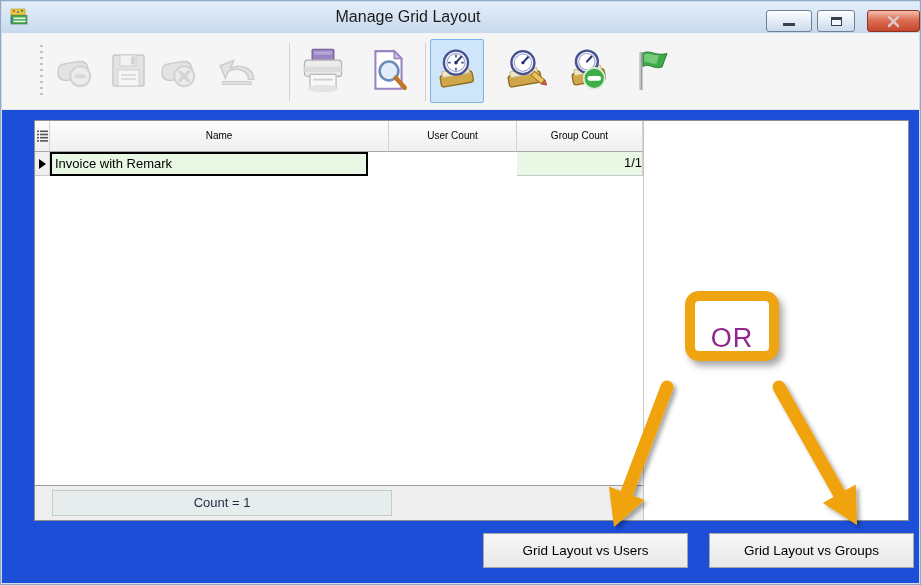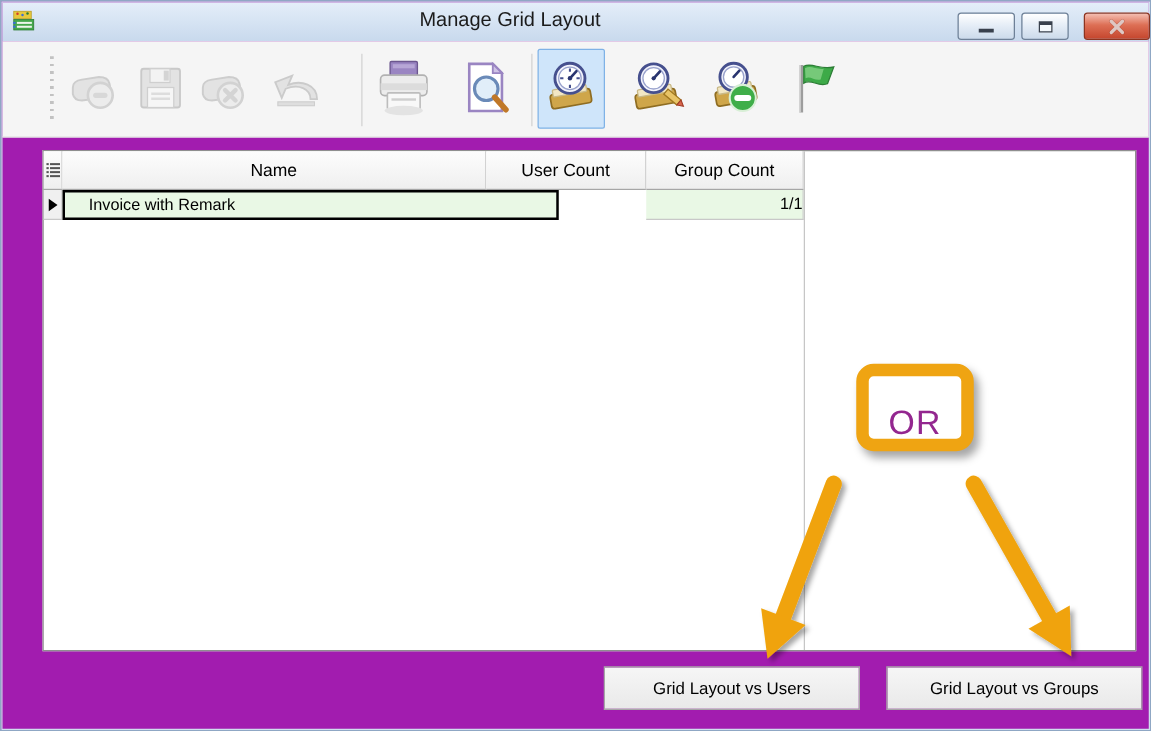--- a/index.html
+++ b/index.html
@@ -1,21 +1,21 @@
 <!DOCTYPE html>
 <html><head>
 <meta charset="utf-8">
 <style>
   * { margin:0; padding:0; box-sizing:border-box; }
   html,body { background:#ffffff; }
   body { font-family:"Liberation Sans","DejaVu Sans",sans-serif; }
 
   .window{
     position:relative; width:921px; height:585px;
-    background:#a21caf;
+    background:#1d4ed8;
     border:1px solid #8fa7c4;
     box-shadow:inset 0 0 0 1px #cfdeee;
     overflow:hidden;
   }
 
   
   .titlebar{
     position:absolute; left:1px; right:1px; top:1px; height:31px;
     background:linear-gradient(#e4eef9,#c8d9ed);
   }
@@ -56,40 +56,40 @@
   .grid-panel{
     position:absolute; left:33px; top:119px; width:875px; height:401px;
     background:#ffffff; border:1px solid #8f8f8f;
   }
   .grid-divider{ position:absolute; left:608px; top:0; bottom:0; width:1px; background:#c6c6c6; }
 
   .hcell{
     position:absolute; top:0; height:31px;
     background:linear-gradient(#fdfdfd,#efefef);
     border-right:1px solid #d2d2d2; border-bottom:1px solid #a6a6a6;
-    font-size:14px; color:#000; text-align:center; line-height:30px;
+    font-size:10px; color:#000; text-align:center; line-height:30px;
   }
   .hcorner{ left:0; width:15px; }
   .hname{ left:15px; width:339px; }
   .huser{ left:354px; width:128px; }
   .hgroup{ left:482px; width:126px; }
   .corner-ico{ position:absolute; left:2px; top:9px; }
 
   .rcell{
     position:absolute; top:31px; height:24px; font-size:13px;
     background:#e9f8e5; border-right:1px solid #cfcfcf; border-bottom:1px solid #c8c8c8;
     line-height:22px;
   }
   .rind{ left:0; width:15px; background:#f0f0f0; }
   .tri-right{
     position:absolute; left:4px; top:7px; width:0; height:0;
     border-top:5px solid transparent; border-bottom:5px solid transparent;
     border-left:7px solid #000;
   }
-  .rname{ left:15px; width:397px; border:2px solid #000; padding-left:19px; line-height:20px; }
+  .rname{ left:15px; width:318px; border:2px solid #000; padding-left:3px; line-height:20px; }
   .ruser{ left:354px; width:128px; text-align:center; }
   .rgroup{ left:482px; width:126px; text-align:right; }
 
   .gfooter{
     position:absolute; left:0; bottom:0; width:609px; height:35px;
     background:#eeeeee; border-top:1px solid #9c9c9c; border-right:1px solid #c6c6c6;
   }
   .count-box{
     position:absolute; left:17px; top:4px; width:340px; height:26px;
     background:#e7ecec; border:1px solid #c3cccc;
@@ -287,20 +287,23 @@
     <div class="hcell hname">Name</div>
     <div class="hcell hgroup">Group Count</div>
     <div class="hcell huser">User Count</div>
 
     <div class="rcell rind">
       <div class="tri-right"></div>
     </div>
     <div class="rcell rname">Invoice with Remark</div>
     <div class="rcell rgroup">1/1</div>
 
+    <div class="gfooter">
+      <div class="count-box">Count = 1</div>
+    </div>
   </div>
 
   <button class="pushbtn groups">Grid Layout vs Groups</button>
   <button class="pushbtn users">Grid Layout vs Users</button>
 
   <svg class="overlay" width="921" height="585" viewBox="0 0 921 585">
     <defs>
       <filter id="ds" x="-30%" y="-30%" width="160%" height="160%">
         <feDropShadow dx="3" dy="3" stdDeviation="2.2" flood-color="#000000" flood-opacity="0.35"></feDropShadow>
       </filter>

